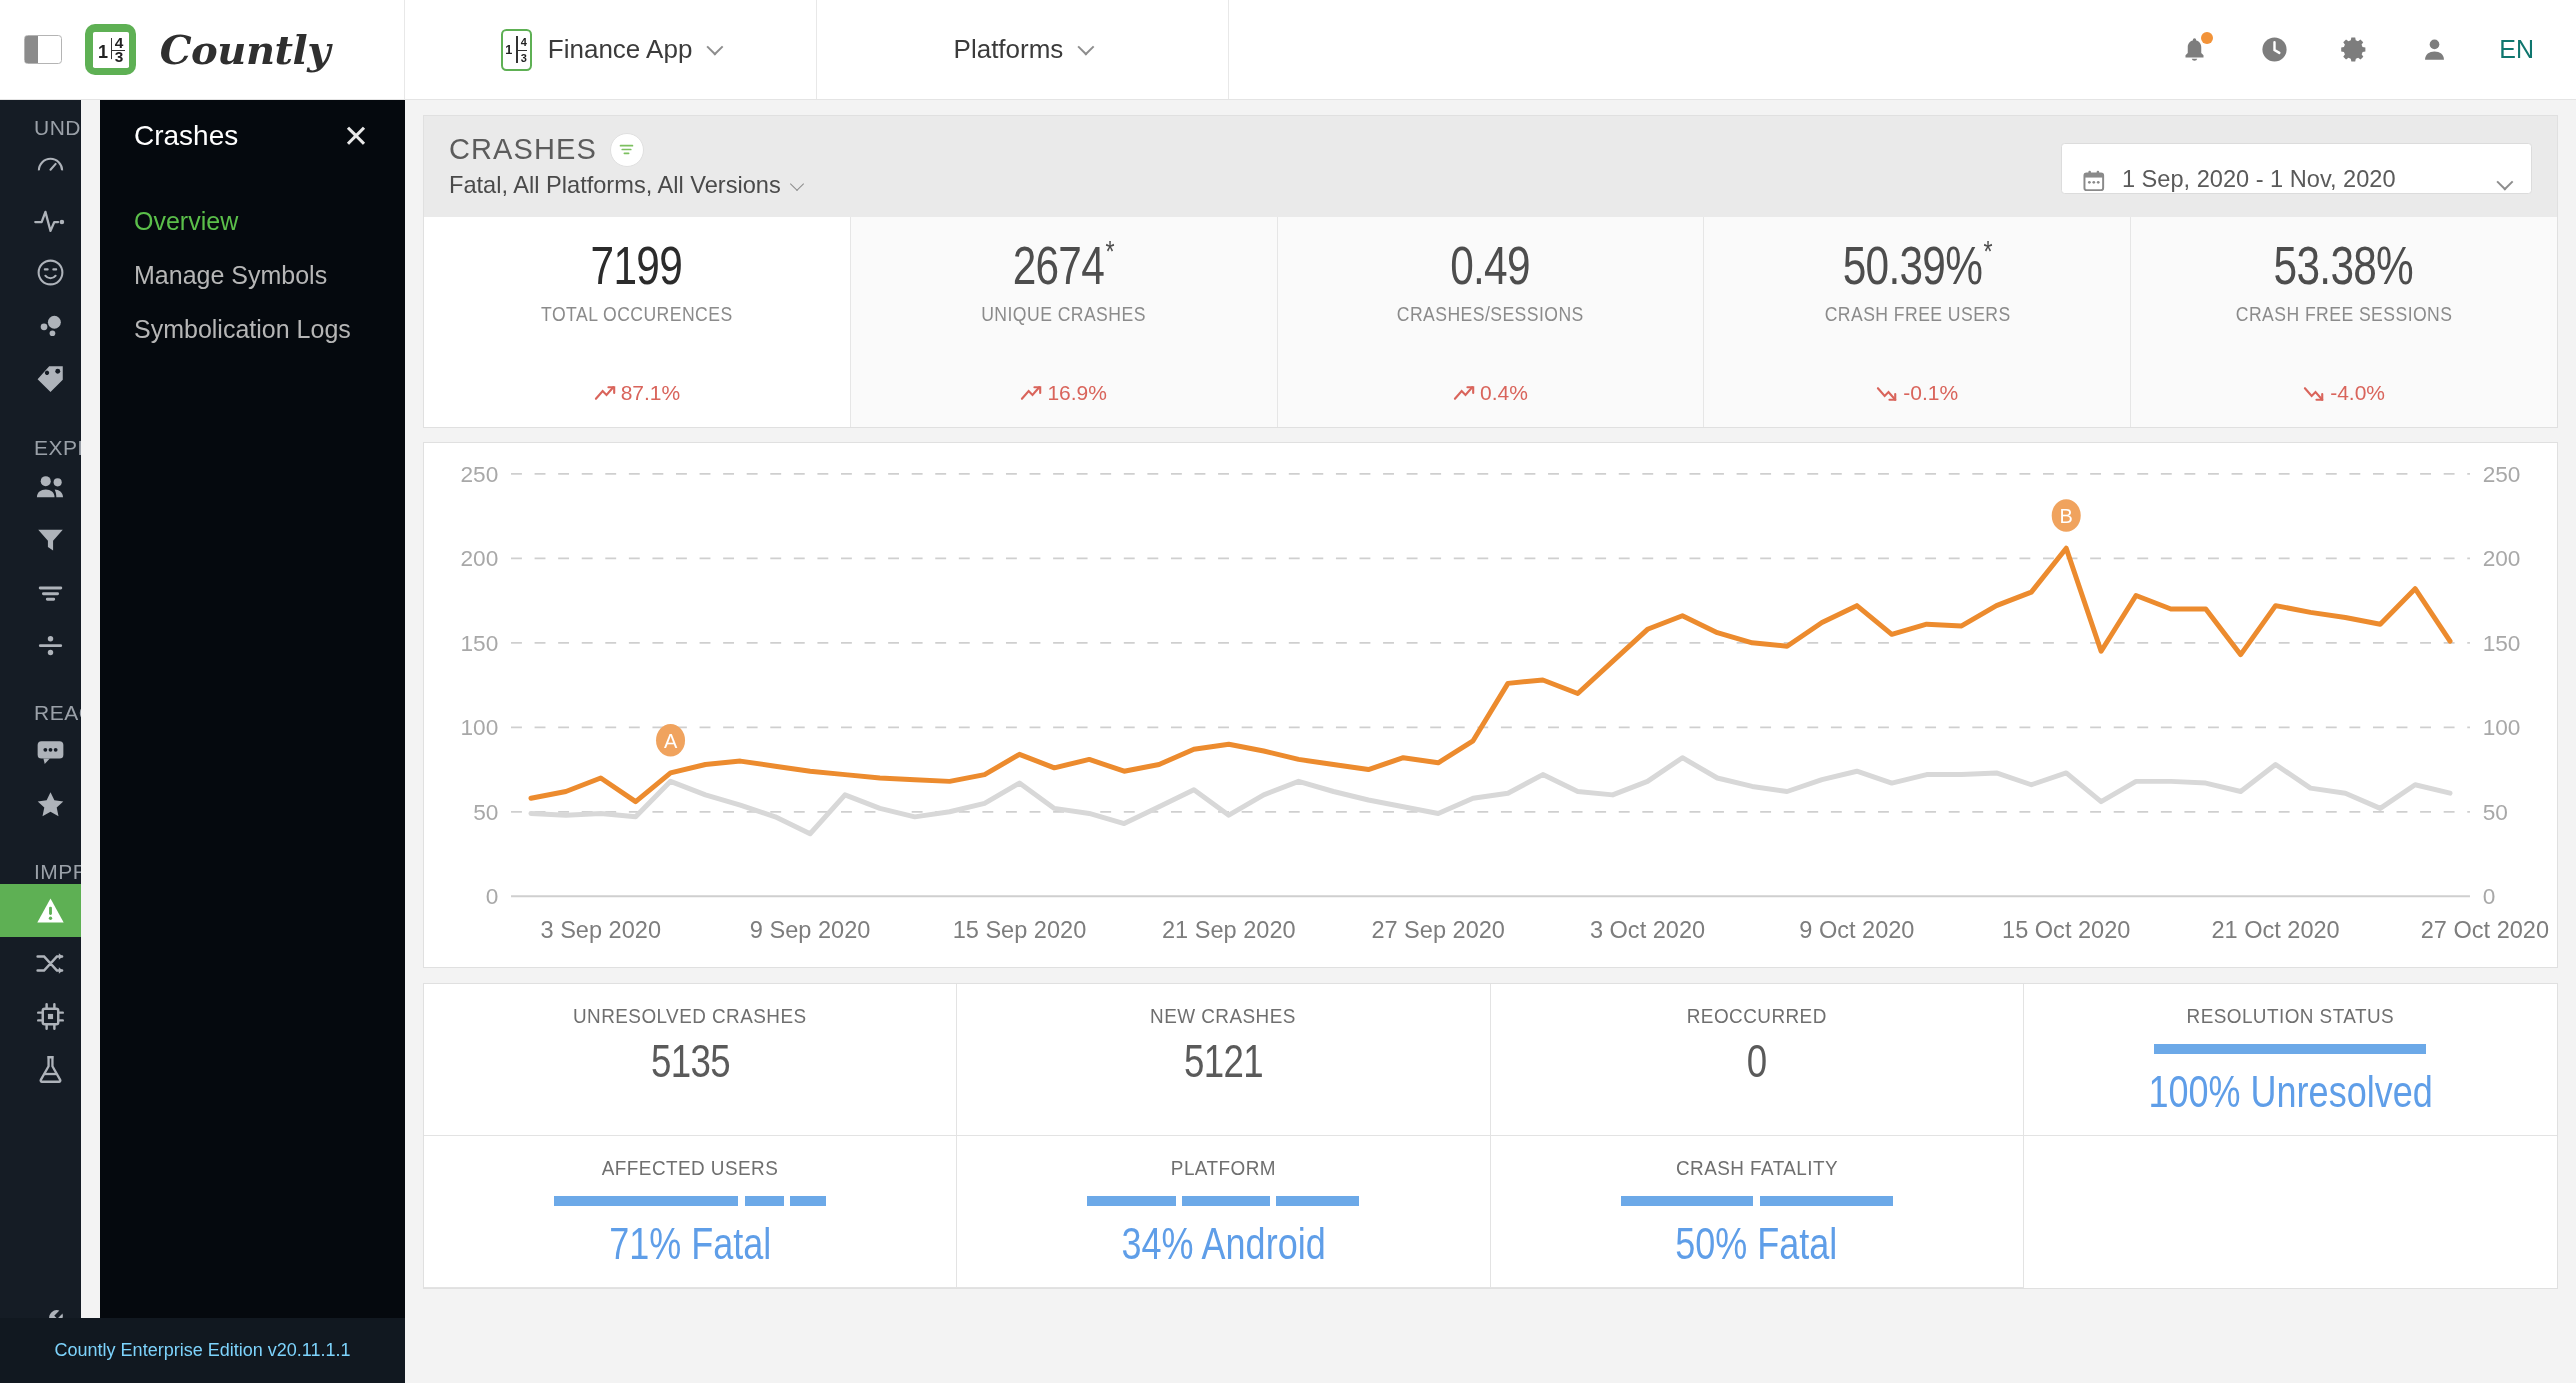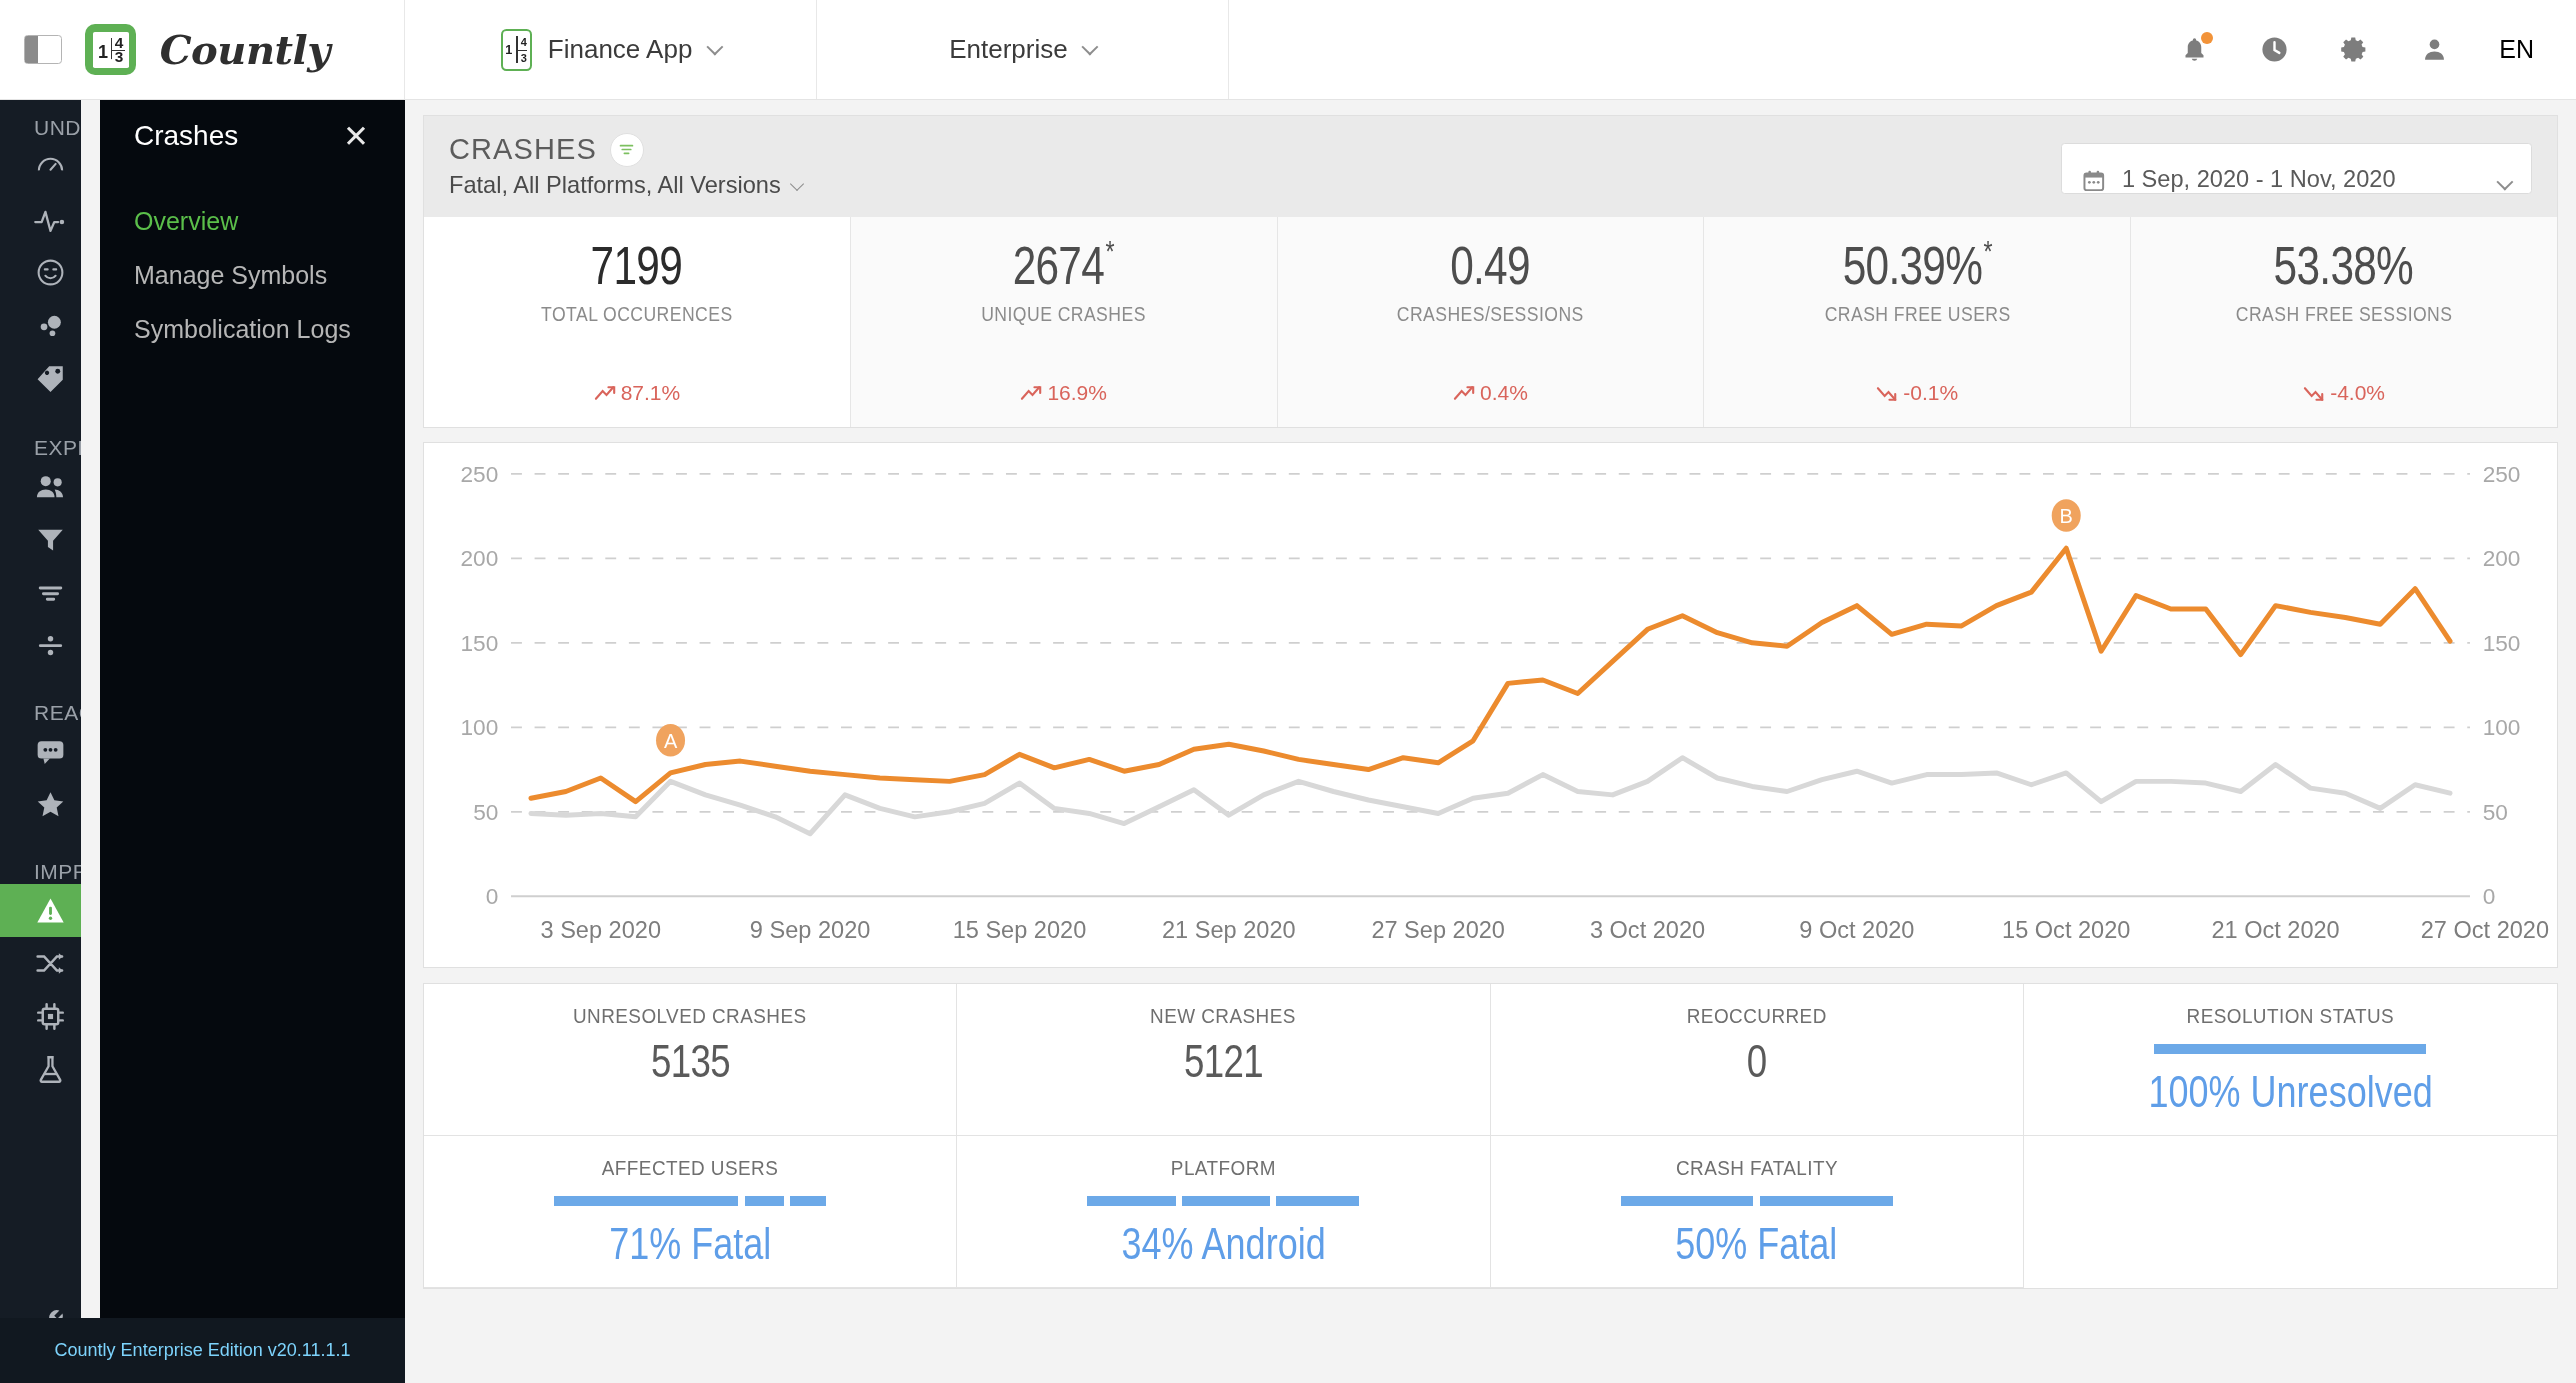--- a/index.html
+++ b/index.html
@@ -81,21 +81,21 @@
   .tb-label { font-size: 26px; color: #3b3b3b; }
   .chev { display:inline-block; width:11.8px; height:11.8px;
           border-right:2.2px solid #8d8d8d; border-bottom:2.2px solid #8d8d8d;
           transform: rotate(45deg); margin-bottom:4.5px; }
 
   .tb-spacer { flex: 1; }
   .tb-right { display: flex; align-items: center; gap: 49px; padding-right: 42px; }
   .ticon { position: relative; cursor: pointer; width: 31px; height: 31px; display:flex; align-items:center; justify-content:center; }
   .ticon svg { display:block; }
   .badge-dot { position:absolute; top:-1.8px; right:-2.7px; width:11.8px; height:11.8px; border-radius:50%; background:#f29339; }
-  .lang { font-size: 25px; color: #000000; cursor:pointer; }
+  .lang { font-size: 25px; color: #0f766e; cursor:pointer; }
 
   
   .sidebar {
     position: absolute; top: 100px; left: 0;
     width: 81px; height: 1283px; background: #151c25;
     display: flex; flex-direction: column; align-items: flex-start;
     overflow: hidden; z-index: 5;
   }
   .sb-cat { font-size: 21px; color: #9aa0a8; letter-spacing: 0.5px;
             width:100px; padding-left: 34px; white-space: nowrap; }
@@ -237,21 +237,21 @@
     <div class="logo-sm">
       <em class="a">1</em>
         <em class="b">4</em>
         <em class="c">3</em>
     </div>
     <span class="tb-label">Finance App</span>
     <span class="chev"></span>
   </div>
 
   <div class="tb-dash">
-    <span class="tb-label">Enterprise</span>
+    <span class="tb-label">Platforms</span>
     <span class="chev"></span>
   </div>
 
   <div class="tb-spacer"></div>
 
   <div class="tb-right">
     <div class="ticon">
       <svg width="27" height="29" viewBox="0 0 24 24" fill="#7d7d7d">
           <path d="M12 2a1.5 1.5 0 0 0-1.5 1.5v.6C7.9 4.7 6 7.1 6 9.9V15l-2 2.2V19h16v-1.8L18 15V9.9c0-2.8-1.9-5.2-4.5-5.8v-.6A1.5 1.5 0 0 0 12 2z"></path>
           <path d="M9.5 20.2a2.6 2.6 0 0 0 5 0z"></path>

